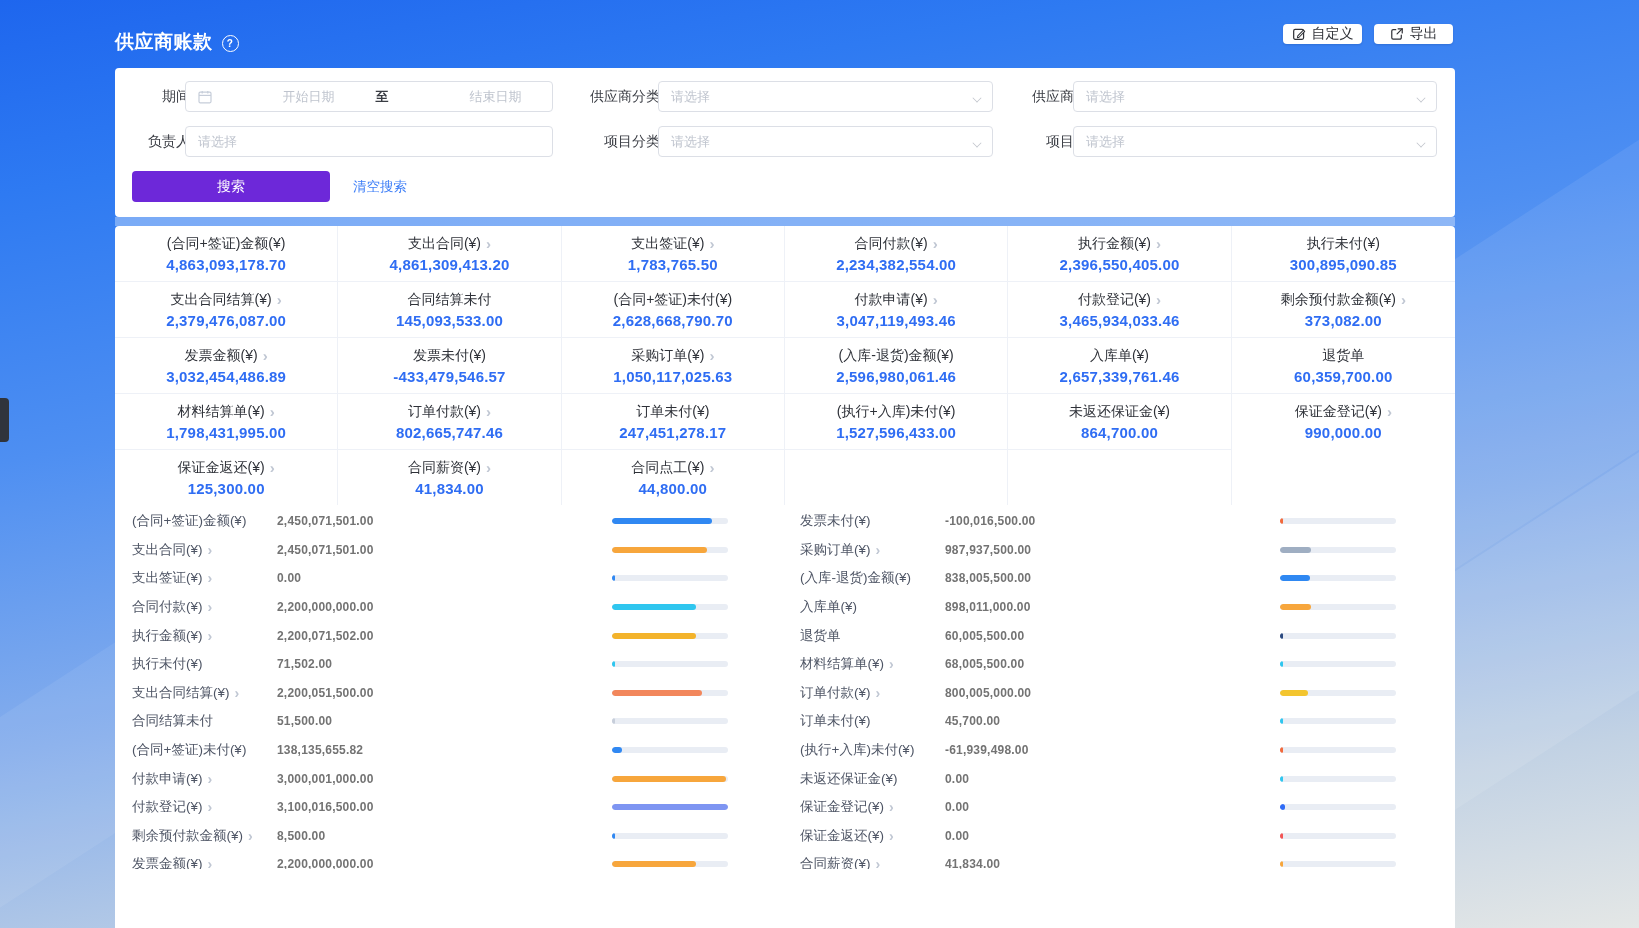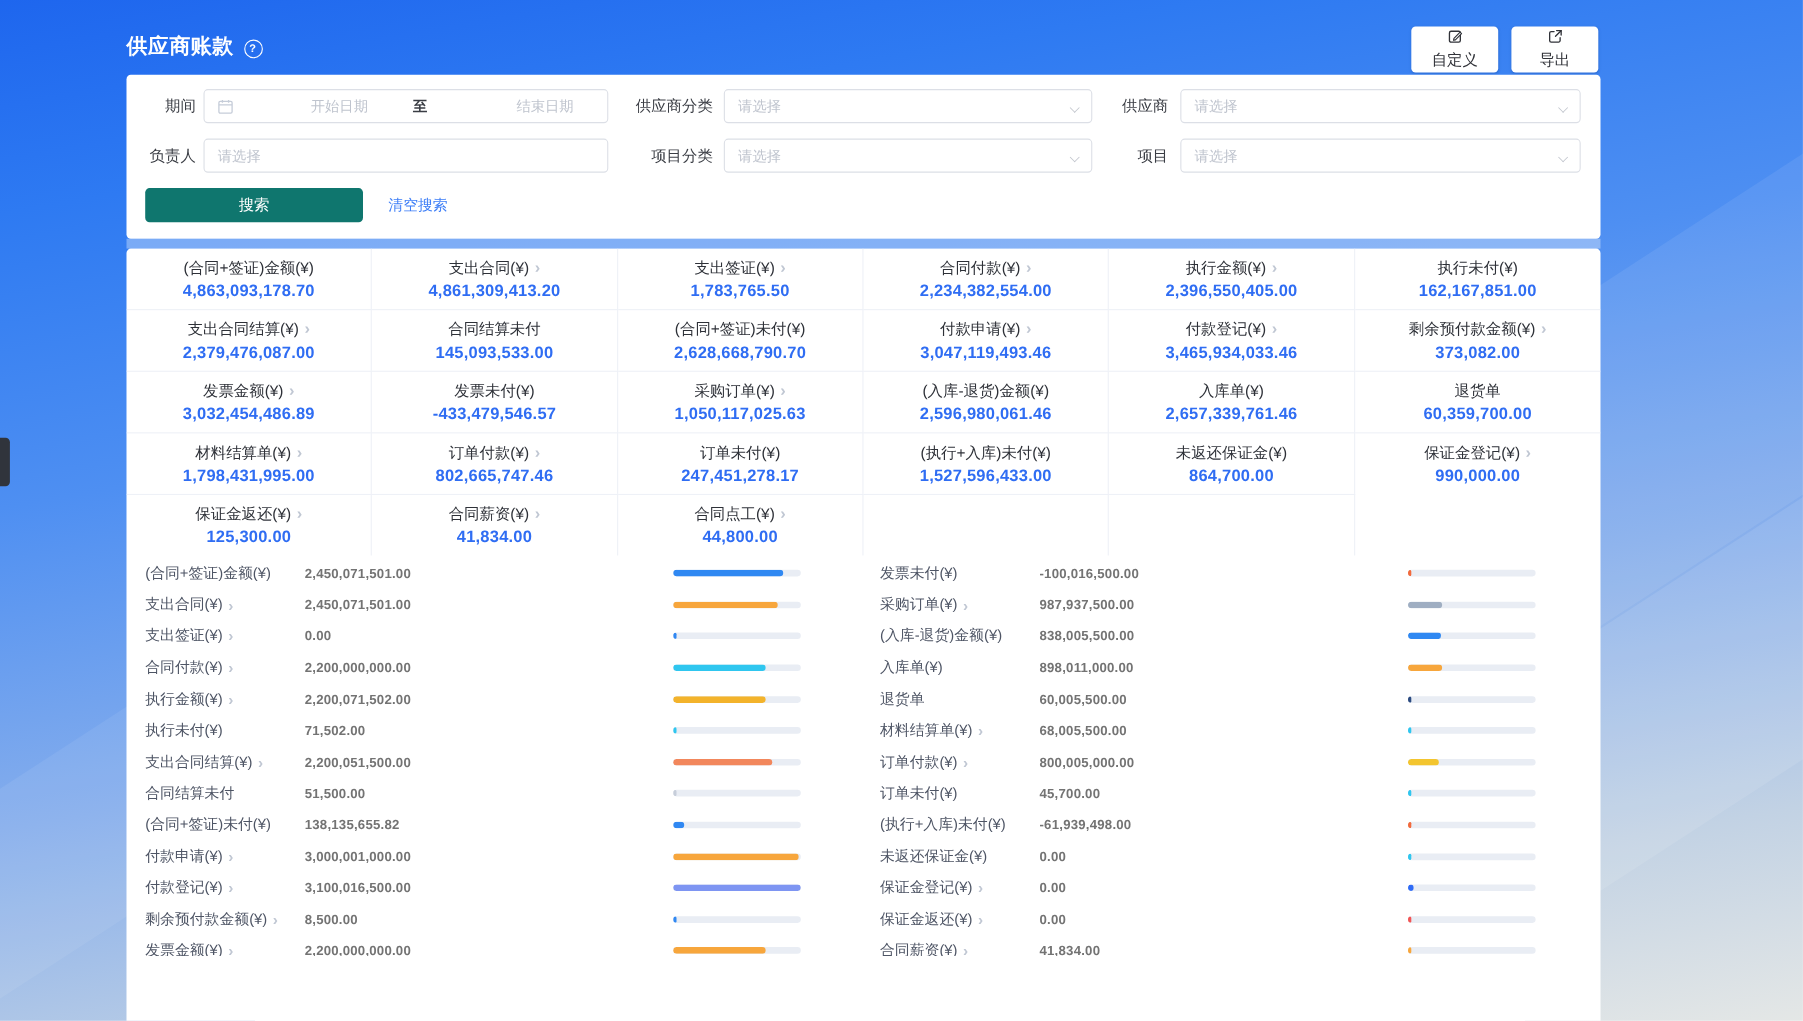--- a/index.html
+++ b/index.html
@@ -10,38 +10,38 @@
   }
   .streak{position:absolute;background:rgba(255,255,255,.08);pointer-events:none;}
   .s1{width:900px;height:260px;right:-180px;top:340px;transform:rotate(-33deg);}
   .s2{width:760px;height:200px;right:-120px;top:640px;transform:rotate(-33deg);background:rgba(255,255,255,.10);}
   .s3{width:500px;height:160px;left:-200px;top:700px;transform:rotate(-33deg);background:rgba(255,255,255,.07);}
 
   
   .page-title{position:absolute;left:115px;top:29px;color:#fff;font-size:19px;font-weight:700;letter-spacing:.5px;}
   .help{display:inline-block;vertical-align:1px;margin-left:9px;width:15px;height:15px;border:1.4px solid #fff;border-radius:50%;
         font-size:10px;font-weight:700;line-height:15px;text-align:center;color:#fff;}
-  .topbtn{position:absolute;top:24px;height:42px;background:#fff;border:none;border-radius:4px;
-        font-family:inherit;font-size:14px;color:#303238;display:flex;align-items:center;justify-content:center;gap:6px;cursor:pointer;box-shadow:0 1px 2px rgba(20,60,140,.25);flex-direction:column;}
+  .topbtn{position:absolute;top:24px;height:20px;background:#fff;border:none;border-radius:4px;
+        font-family:inherit;font-size:14px;color:#303238;display:flex;align-items:center;justify-content:center;gap:6px;cursor:pointer;box-shadow:0 1px 2px rgba(20,60,140,.25);}
   .btn-custom{left:1283px;width:79px;}
   .btn-export{left:1374px;width:79px;}
   .topbtn svg{display:block;}
 
   
   .filter-card{position:absolute;left:115px;top:68px;width:1340px;height:149px;background:#fff;border-radius:4px;}
-  .flabel{position:absolute;height:31px;line-height:31px;text-align:right;font-size:14px;color:#3A3D44;}
+  .flabel{position:absolute;height:31px;line-height:31px;text-align:right;font-size:14px;color:#3A3D44;margin-left:12px;}
   .fctrl{position:absolute;height:29px;border:1px solid #DCDFE6;border-radius:4px;background:#fff;display:flex;align-items:center;box-sizing:content-box;}
   .ph{color:#BFC4CE;font-size:13px;}
   .range-mid{color:#3A3D44;font-size:13px;font-weight:600;width:34px;text-align:center;}
   .range-seg{flex:1;text-align:center;padding-left:40px;}
   .cal{margin-left:12px;display:flex;}
   .caret{position:absolute;right:11px;top:12px;width:8px;height:8px;}
   .caret:before{content:"";position:absolute;left:0;top:0;width:7px;height:7px;border-right:1.5px solid #C0C4CC;border-bottom:1.5px solid #C0C4CC;transform:rotate(45deg) scale(.8);}
   .sel-ph{margin-left:12px;text-align:center;}
-  .search-btn{position:absolute;left:17px;top:103px;width:198px;height:31px;background:#0f766e;border:none;border-radius:4px;
+  .search-btn{position:absolute;left:17px;top:103px;width:198px;height:31px;background:#6d28d9;border:none;border-radius:4px;
         color:#fff;font-family:inherit;font-size:14px;cursor:pointer;}
   .clear-link{position:absolute;left:238px;top:110px;font-size:13.5px;color:#3D7EF7;cursor:pointer;}
 
   .gap-strip{position:absolute;left:115px;top:217px;width:1340px;height:9px;background:rgba(255,255,255,.35);}
 
   
   .main-card{position:absolute;left:115px;top:226px;width:1340px;height:878px;background:#fff;border-radius:4px 4px 0 0;overflow:hidden;}
   .grid{display:grid;grid-template-columns:repeat(6,1fr);}
   .cell{height:55px;border-right:1px solid #EEF1F7;border-top:1px solid #EEF1F7;
         display:flex;flex-direction:column;align-items:center;justify-content:center;gap:3px;}
@@ -184,21 +184,21 @@
       <span class="cl">执行金额(¥)</span>
       <span class="chev">›</span>
     </div>
     <div class="cv">2,396,550,405.00</div>
   </div>
       <div class="cell">
     <div class="cl-row">
       <span class="cl">执行未付(¥)</span>
 
     </div>
-    <div class="cv">162,167,851.00</div>
+    <div class="cv">300,895,090.85</div>
   </div>
       <div class="cell">
     <div class="cl-row">
       <span class="cl">支出合同结算(¥)</span>
       <span class="chev">›</span>
     </div>
     <div class="cv">2,379,476,087.00</div>
   </div>
       <div class="cell">
     <div class="cl-row">

